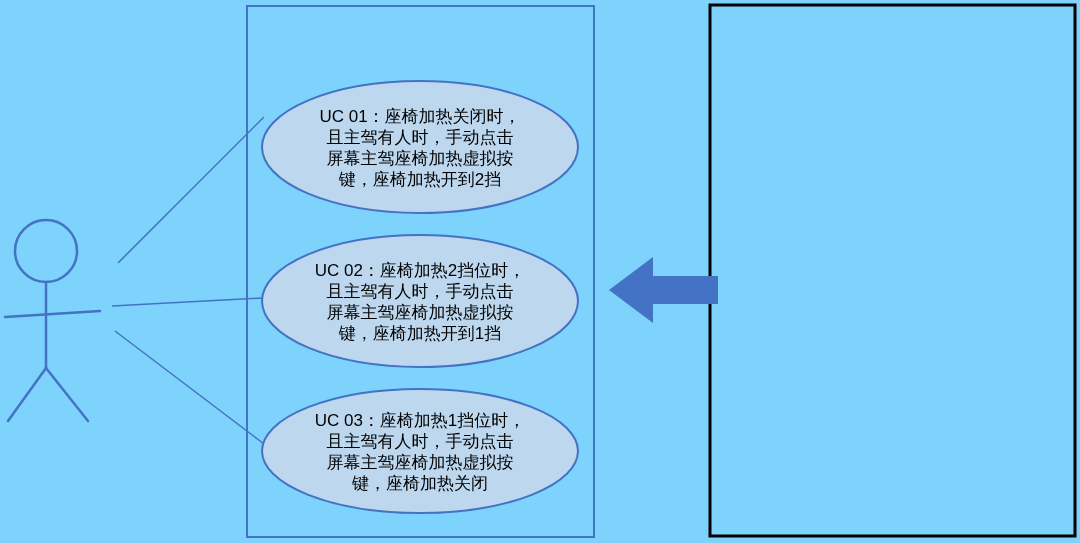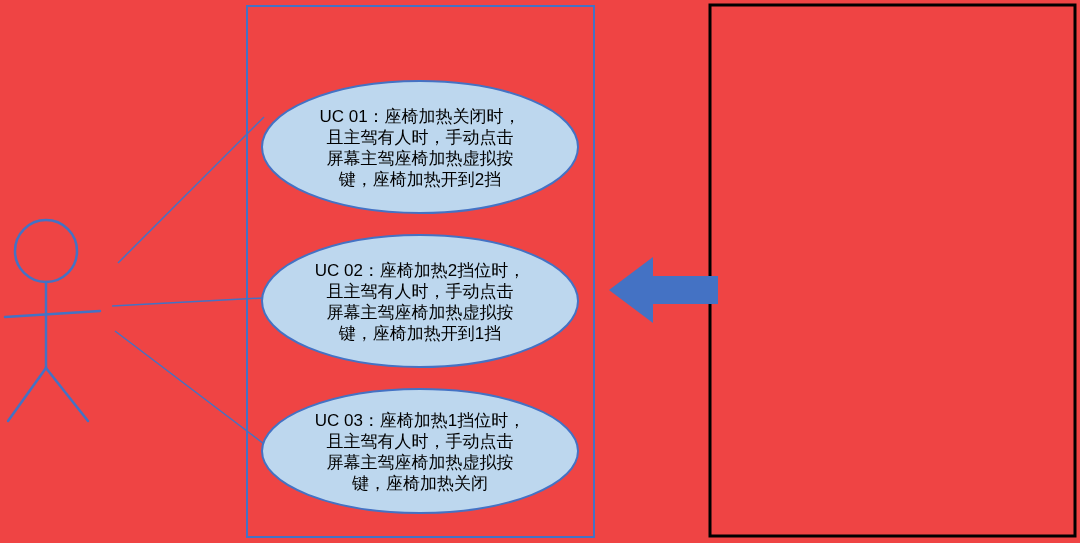--- a/index.html
+++ b/index.html
@@ -4,21 +4,21 @@
 <style>
   html, body {
     margin: 0;
     padding: 0;
     background: #ffffff;
   }
   .canvas {
     width: 1080px;
     height: 543px;
     position: relative;
-    background: #ef4444;
+    background: #7dd3fc;
     font-family: "Liberation Sans", sans-serif;
     overflow: hidden;
   }
   svg { display: block; }
   .sys-box {
     fill: none;
     stroke: var(--diagram-blue, #4472C4);
     stroke-width: 2;
   }
   .right-box {

